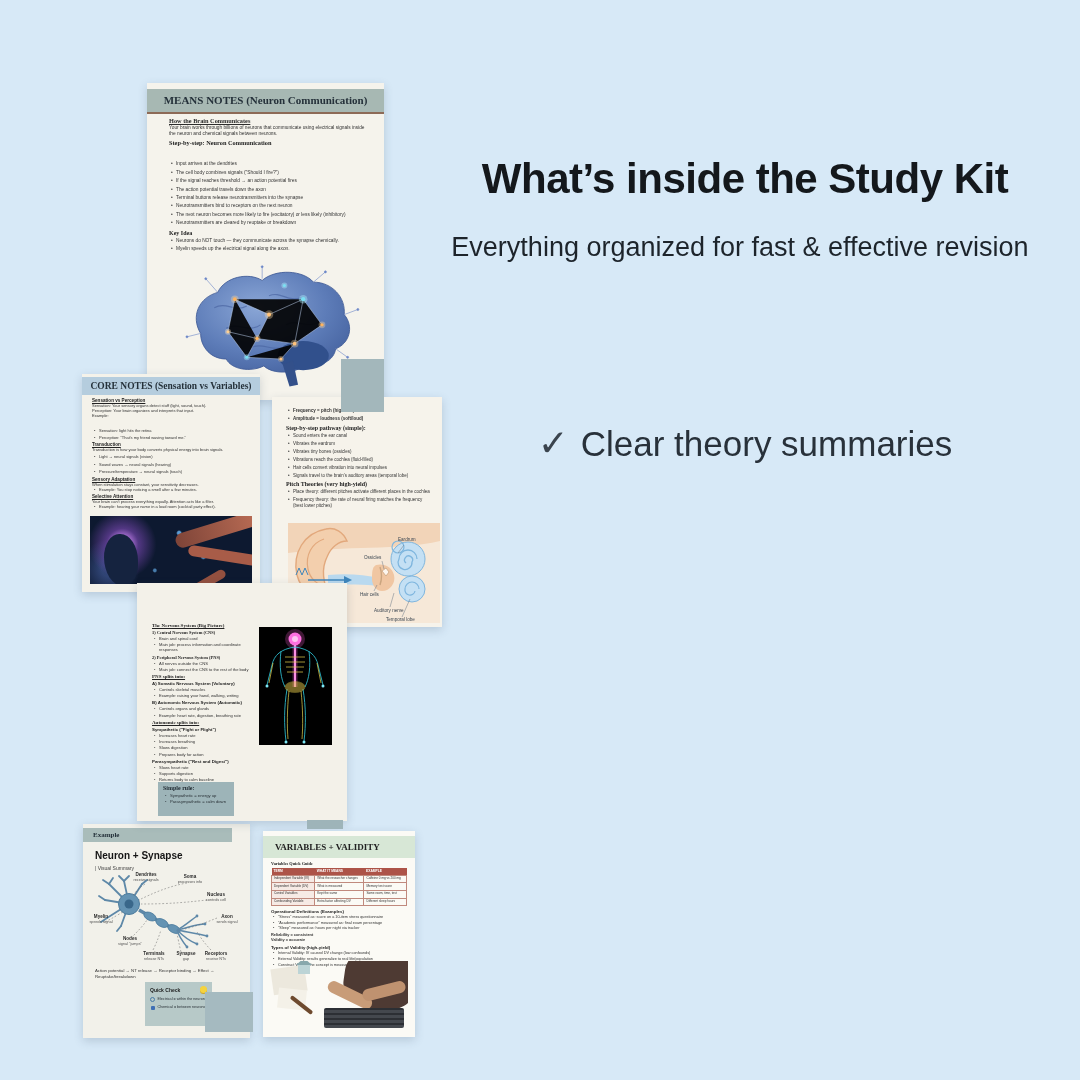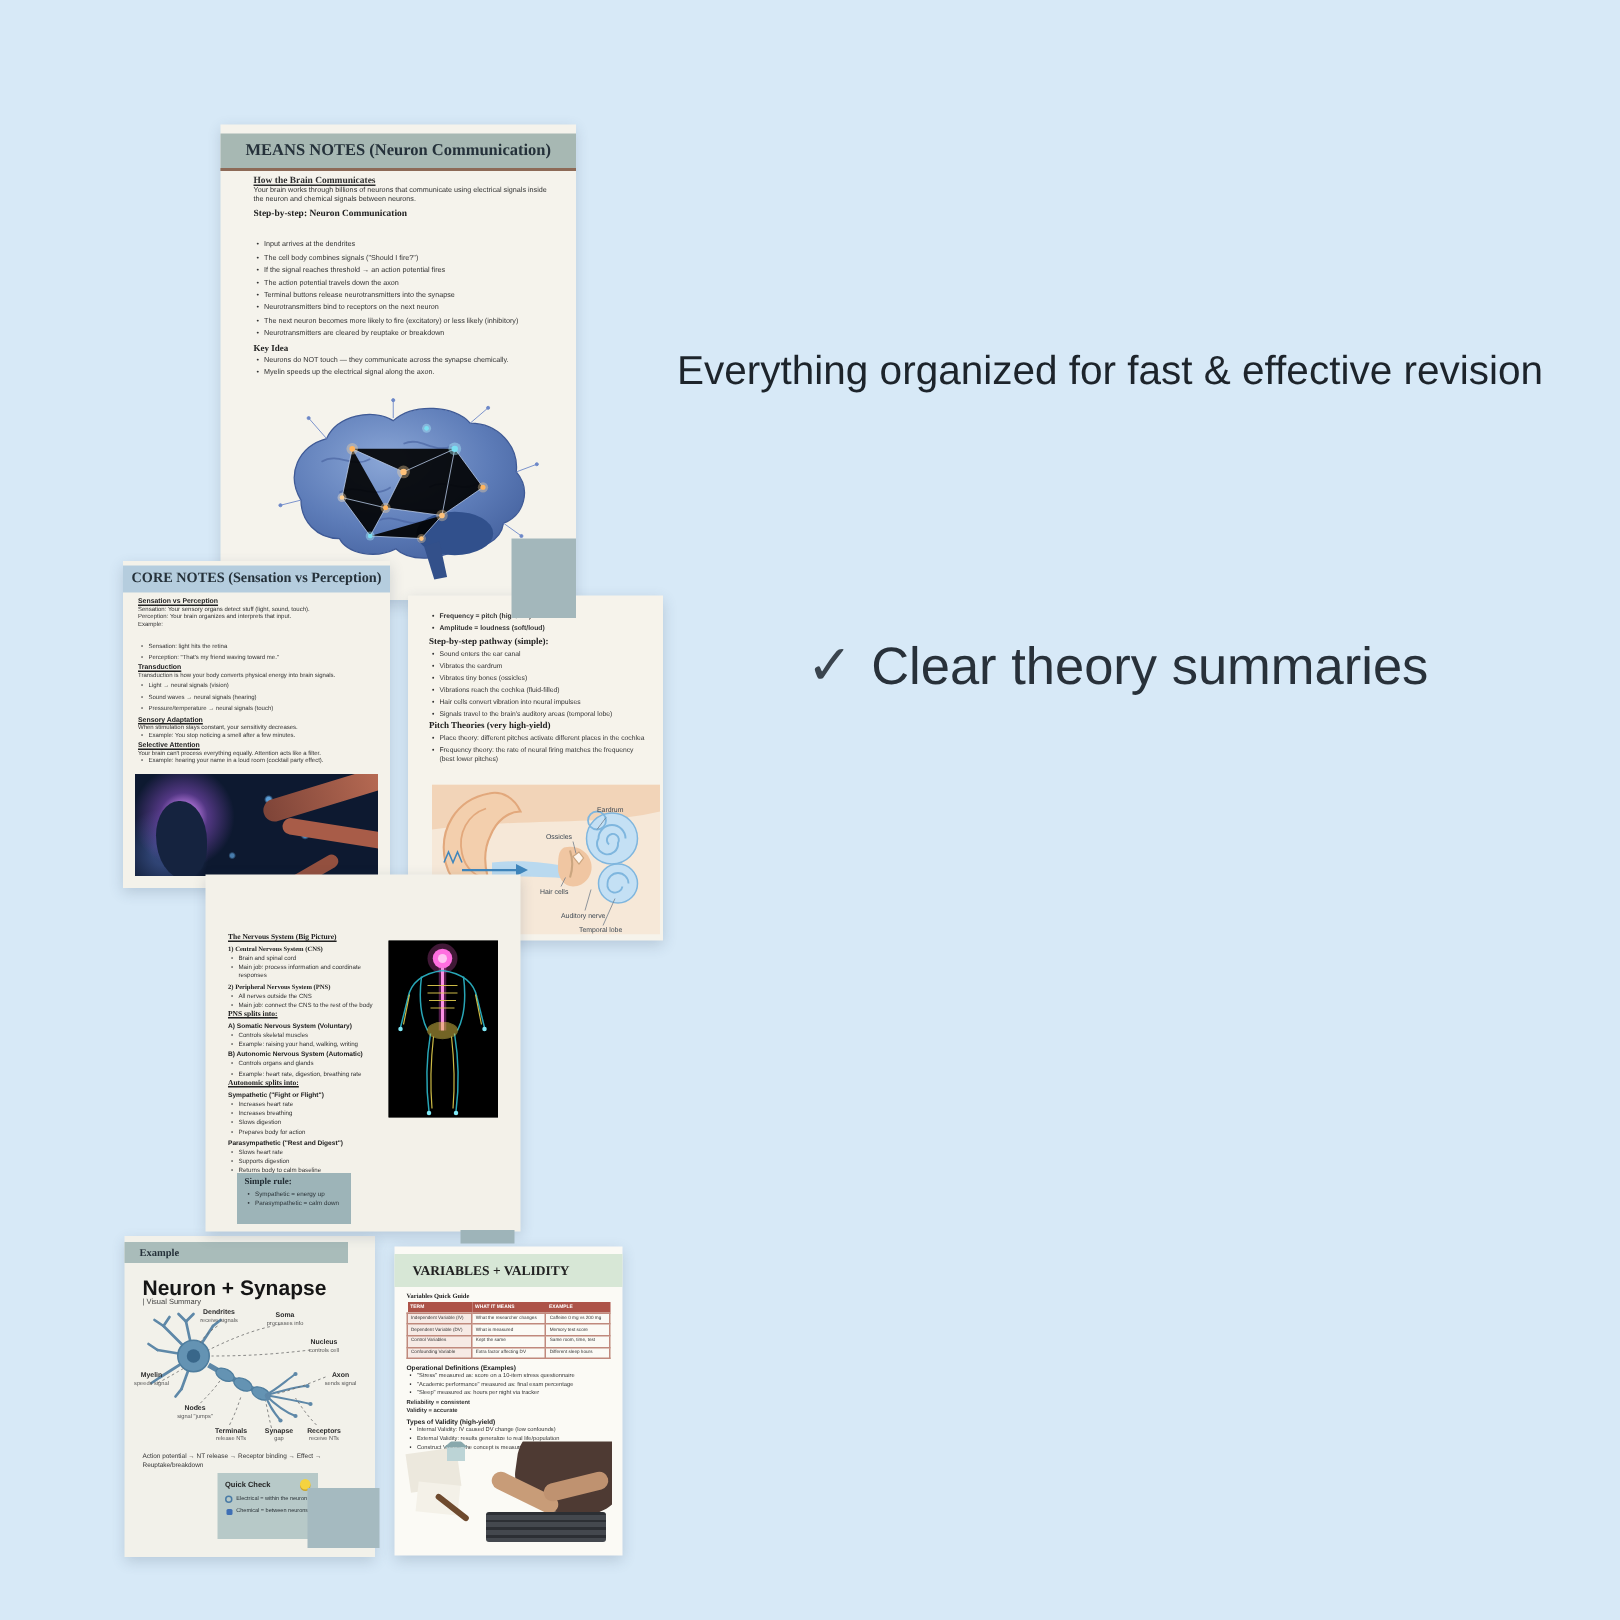--- a/index.html
+++ b/index.html
@@ -73,21 +73,21 @@
   .bodyfig{position:absolute;left:122px;top:44px;width:73px;height:118px;background:#000;}
   .rulebox{position:absolute;left:21px;top:199px;width:76px;height:34px;background:#9db4b8;padding:3px 5px;
            box-sizing:border-box;}
   .rulebox .rh{font-size:6px;font-weight:bold;color:#222c33;margin-bottom:2px;}
   .rulebox ul{font-size:4.2px;color:#2b3338;}
 
   
   .p5{left:83px;top:824px;width:167px;height:214px;background:#f2f1ea;z-index:2;}
   .p5 .bar{position:absolute;left:0;top:4px;width:149px;height:14px;line-height:14px;background:#a9bcba;
            font-weight:bold;font-size:7px;color:#25313a;padding-left:10px;box-sizing:border-box;}
-  .p5 .t{position:absolute;left:12px;top:26px;font-size:14px;font-weight:bold;color:#151515;}
+  .p5 .t{position:absolute;left:12px;top:26px;font-size:10px;font-weight:bold;color:#151515;}
   .p5 .vs{position:absolute;left:12px;top:41px;font-size:5px;color:#444;}
   .neuronfig{position:absolute;left:6px;top:50px;width:155px;height:92px;}
   .nlabel{position:absolute;width:34px;text-align:center;font-size:4.6px;line-height:1.15;color:#2b2b2b;}
   .nlabel b{display:block;}
   .nlabel span{font-size:3.8px;color:#555;}
   .p5 .flow{position:absolute;left:12px;top:144px;width:142px;font-size:4.3px;line-height:1.35;color:#333;}
   .qbox{position:absolute;left:62px;top:158px;width:67px;height:44px;background:#b7c9c8;padding:4px 5px;
         box-sizing:border-box;}
   .qbox .qt{font-size:5px;font-weight:bold;color:#222;display:flex;justify-content:space-between;align-items:center;}
   .bulb{width:7px;height:7px;border-radius:50%;background:#f5d33f;box-shadow:0 1px 0 #caa42c;display:inline-block;}
@@ -274,21 +274,21 @@
       </svg>
       <div class="earlabel" style="left:110px;top:14px;">Eardrum</div>
       <div class="earlabel" style="left:76px;top:32px;">Ossicles</div>
       <div class="earlabel" style="left:72px;top:69px;">Hair cells</div>
       <div class="earlabel" style="left:86px;top:85px;">Auditory nerve</div>
       <div class="earlabel" style="left:98px;top:94px;">Temporal lobe</div>
     </div>
   </section>
 
   <section class="page p2">
-    <div class="band serif">CORE NOTES (Sensation vs Perception)</div>
+    <div class="band serif">CORE NOTES (Sensation vs Variables)</div>
     <div class="inner">
       <div class="h">Sensation vs Perception</div>
       <div class="ln">
           <div>Sensation: Your sensory organs detect stuff (light, sound, touch).</div>
           <div>Perception: Your brain organizes and interprets that input.</div>
           <div>Example:</div>
         </div>
       <ul class="tl gap">
           <li>Sensation: light hits the retina</li>
           <li>Perception: "That's my friend waving toward me."</li>
@@ -538,19 +538,20 @@
         <div class="roof"></div>
         <div class="house"></div>
       <div class="gavel"></div>
         <div class="person"></div>
         <div class="armL"></div>
         <div class="armR"></div>
         <div class="kbd"></div>
     </div>
   </section>
 
+  <h1 class="rp-title" style="margin:0;">What’s inside the Study Kit</h1>
   <p class="rp-sub" style="margin:0;">Everything organized for fast &amp; effective revision</p>
   <div class="rp-checks">
     <div class="row">
       <span class="ck">✓</span><span>Clear theory summaries</span></div>
   </div>
 
 </div>
 
 </body></html>

